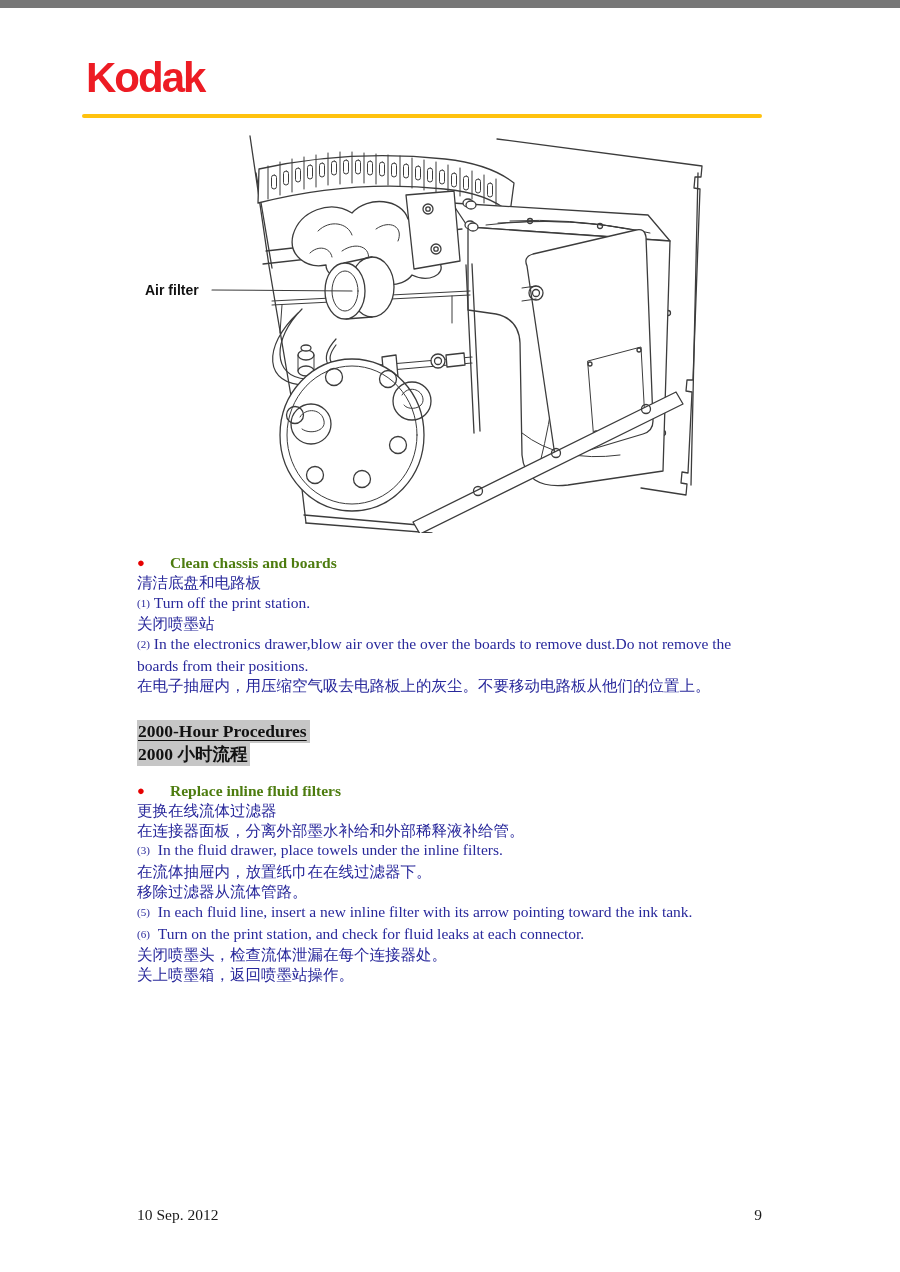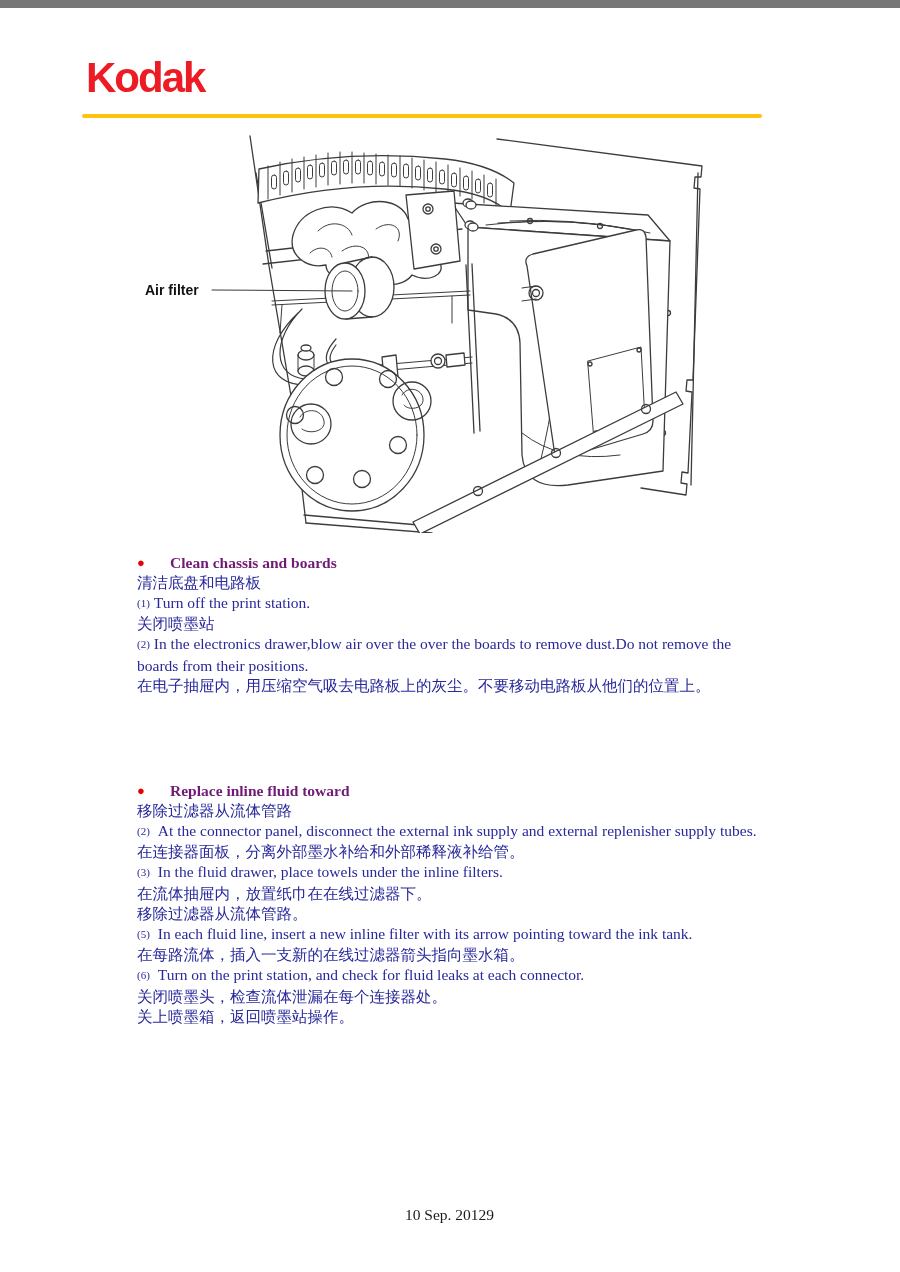--- a/index.html
+++ b/index.html
@@ -24,38 +24,38 @@
   .figure svg{display:block;}
   .fig-label{
     font-family:"Liberation Sans", sans-serif;font-weight:bold;
     font-size:14px;fill:#111;
   }
   
   .content{position:absolute;left:137px;width:626px;color:#28289B;}
   .content p{margin:0;padding:0;font-size:15.5px;line-height:19.8px;}
   .bullet-row{display:flex;}
   .bullet{width:33px;color:#E60000;font-size:13px;line-height:19.8px;flex:0 0 33px;}
-  .sec-title{color:#701a75;font-weight:bold;}
+  .sec-title{color:#4d7c0f;font-weight:bold;}
   .zh-line{padding-left:33px;font-size:16px;}
   .stepnum{font-size:11px;margin-right:4px;position:relative;top:-1px;}
   .s2 .stepnum{margin-right:8px;}
   .sec1{top:545px;}
   .sec2{top:773px;}
   
   .h2000{position:absolute;left:137px;top:712px;font-weight:bold;color:#111;}
   .h2000 .l1, .h2000 .l2{
     display:inline-block;background:#C6C6C6;padding:0 3px 1px 1px;
     font-size:17.5px;line-height:22px;
   }
   .h2000 .l1{text-decoration:underline;text-underline-offset:3px;}
   .h2000 .row{line-height:23px;}
   
   .footer{
     position:absolute;left:137px;top:1198px;width:625px;
-    display:flex;justify-content:center;
+    display:flex;justify-content:space-between;
     color:#1a1a1a;font-size:15.5px;
   }
 </style>
 </head>
 <body>
 
 <div class="page">
 
   <div class="logo">Kodak</div>
   <div class="rule"></div>
@@ -185,41 +185,43 @@
     <div class="step">
       <p><span class="stepnum">(1)</span><span>Turn off the print station.</span></p>
       <p class="zh-line">关闭喷墨站</p>
     </div>
     <div class="step">
       <p><span class="stepnum">(2)</span><span>In the electronics drawer,blow air over the over the boards to remove dust.Do not remove the boards from their positions.</span></p>
       <p class="zh-line">在电子抽屉内，用压缩空气吸去电路板上的灰尘。不要移动电路板从他们的位置上。</p>
     </div>
   </div>
 
+  <div class="h2000">
+    <div class="row"><span class="l1">2000-Hour Procedures</span></div>
+    <div class="row"><span class="l2">2000 小时流程</span></div>
+  </div>
 
   <div class="content sec2 s2" style="position:absolute;">
     <p class="bullet-row">
       <span class="bullet">●</span>
-      <span class="sec-title">Replace inline fluid toward</span>
+      <span class="sec-title">Replace inline fluid filters</span>
     </p>
-    <p class="zh-line">移除过滤器从流体管路</p>
-    <div class="step">
-      <p><span class="stepnum">(2)</span><span>At the connector panel, disconnect the external ink supply and external replenisher supply tubes.</span></p>
+    <p class="zh-line">更换在线流体过滤器</p>
+    <div class="step">
       <p class="zh-line">在连接器面板，分离外部墨水补给和外部稀释液补给管。</p>
     </div>
     <div class="step">
       <p><span class="stepnum">(3)</span><span>In the fluid drawer, place towels under the inline filters.</span></p>
       <p class="zh-line">在流体抽屉内，放置纸巾在在线过滤器下。</p>
     </div>
     <div class="step">
       <p class="zh-line">移除过滤器从流体管路。</p>
     </div>
     <div class="step">
       <p><span class="stepnum">(5)</span><span>In each fluid line, insert a new inline filter with its arrow pointing toward the ink tank.</span></p>
-      <p class="zh-line">在每路流体，插入一支新的在线过滤器箭头指向墨水箱。</p>
     </div>
     <div class="step">
       <p><span class="stepnum">(6)</span><span>Turn on the print station, and check for fluid leaks at each connector.</span></p>
       <p class="zh-line">关闭喷墨头，检查流体泄漏在每个连接器处。</p>
     </div>
     <div class="step">
       <p class="zh-line">关上喷墨箱，返回喷墨站操作。</p>
     </div>
   </div>
 

